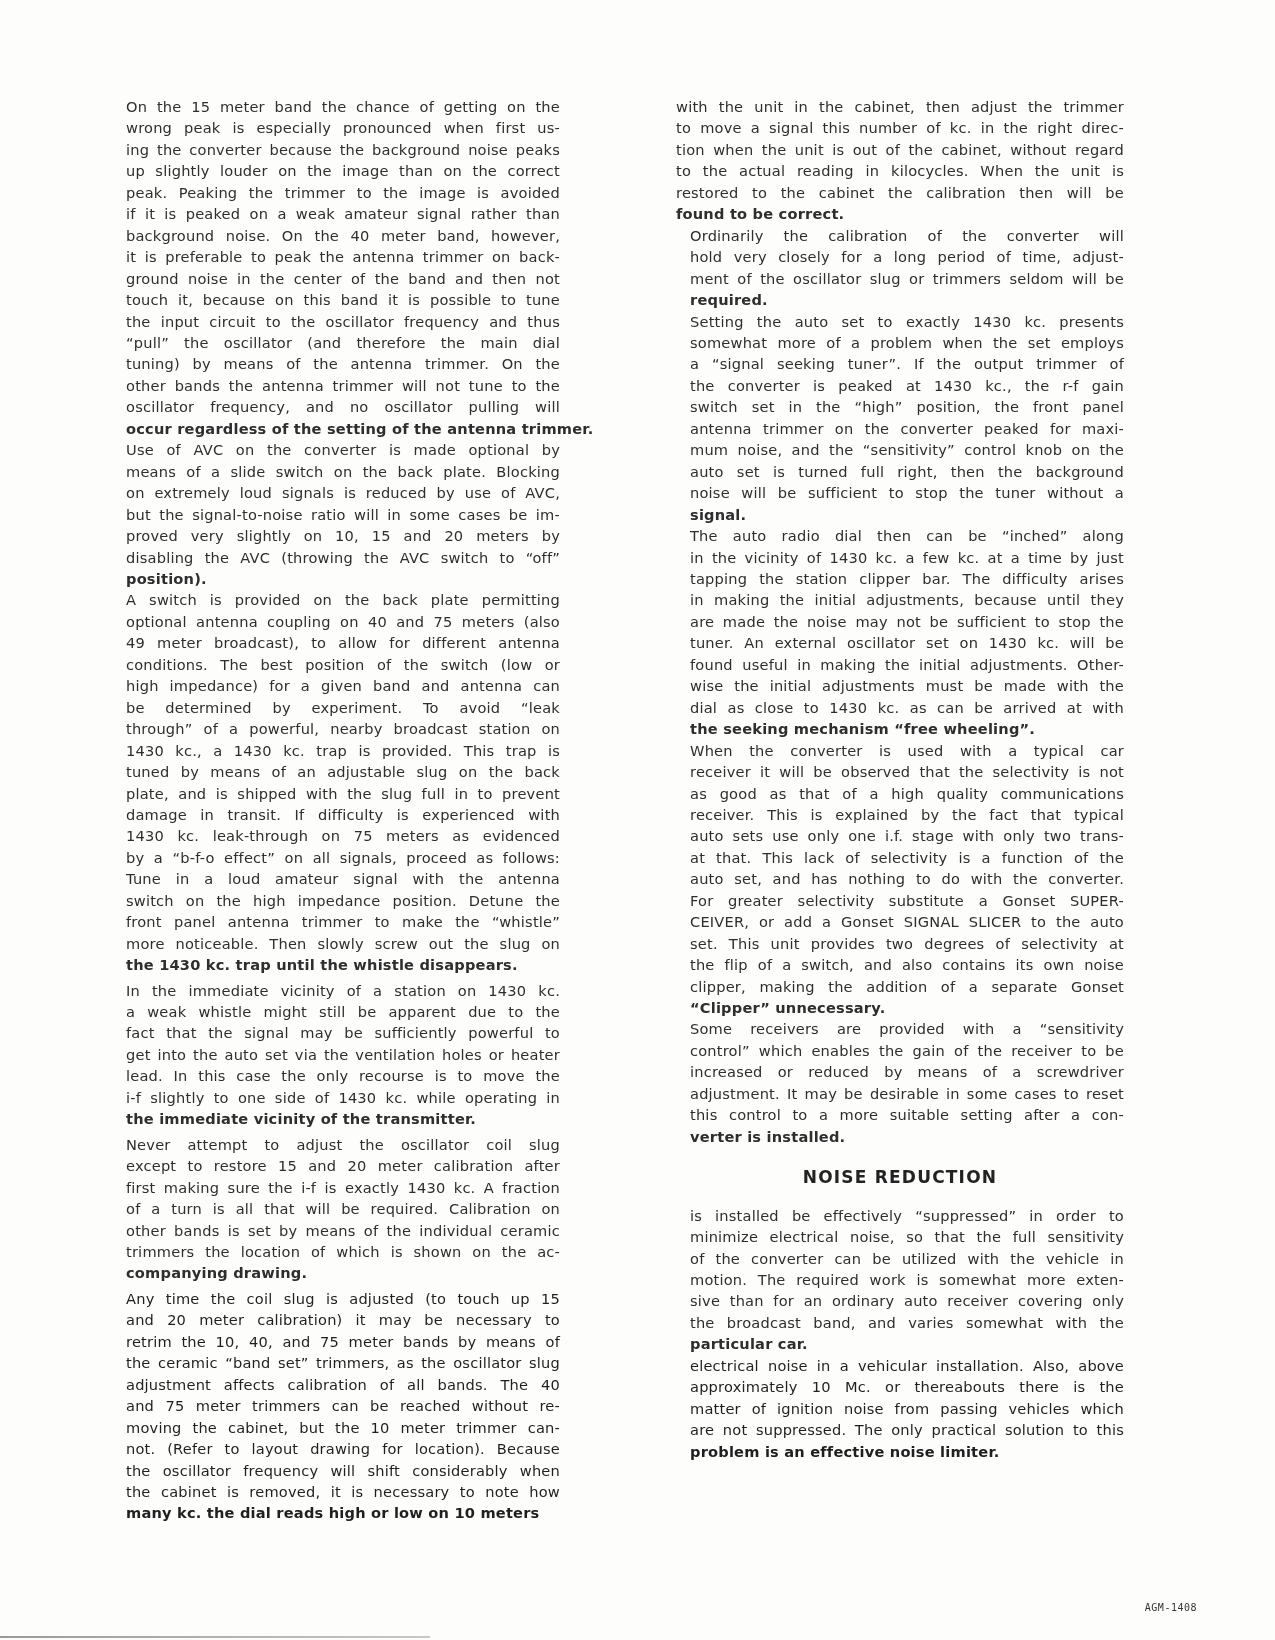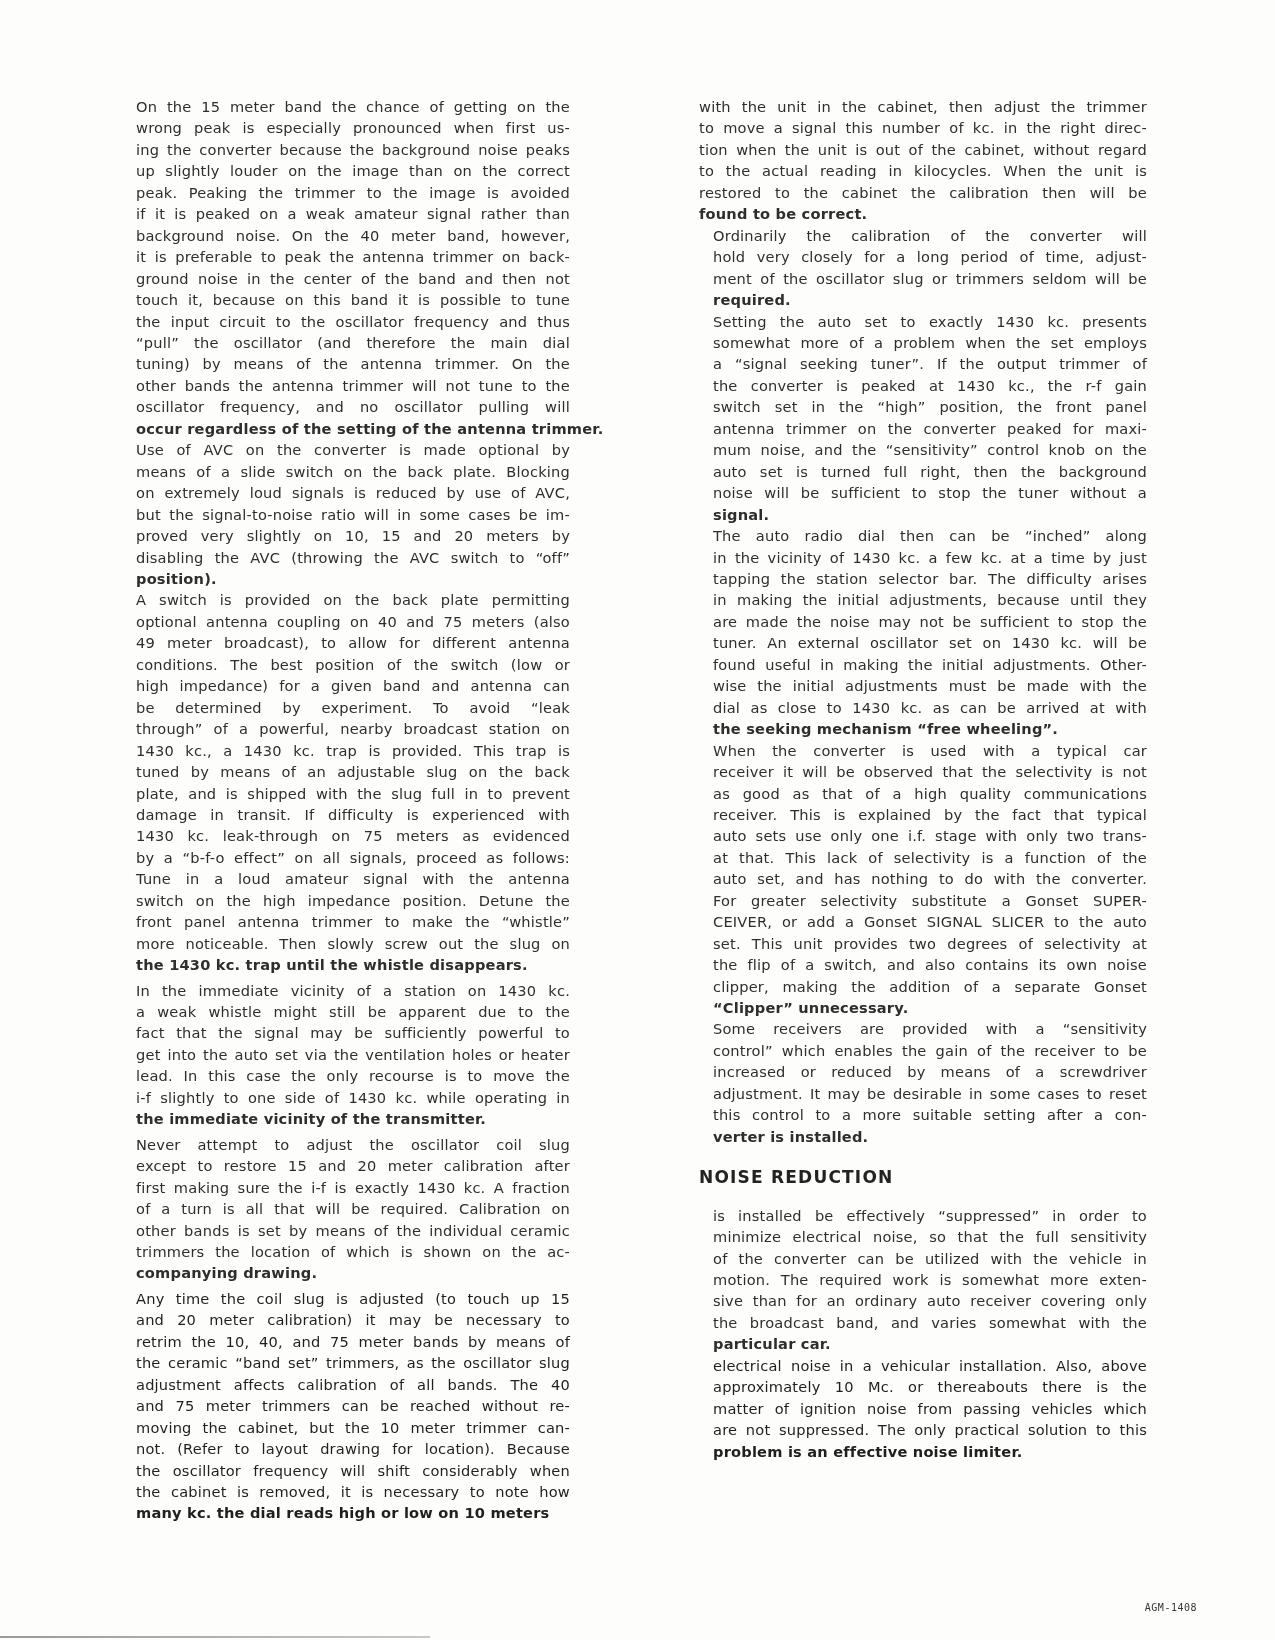--- a/index.html
+++ b/index.html
@@ -7,28 +7,28 @@
     .page {
       position: absolute; left: 0; top: 0; width: 1275px; height: 1640px;
       background: #fdfdfc; color: #2a2a2a;
       font-family: "DejaVu Sans", sans-serif;
     }
     .column {
       position: absolute; top: 96px; width: 448px;
       font-size: 14.6px; line-height: 21.45px; letter-spacing: 0.2px;
       text-align: justify; color: #2e2e2e;
     }
-    .col-left { left: 122px; }
-    .col-right { left: 699px; }
+    .col-left { left: 112px; }
+    .col-right { left: 676px; }
     .para { margin: 0; text-indent: 14px; }
     .para.gap { margin-top: 4px; }
     .line { display: block; text-align: justify; text-align-last: justify; white-space: nowrap; }
     .line.last { text-align-last: left; font-weight: bold; }
     .section-heading {
-      text-align: left; font-weight: bold; font-size: 17px; letter-spacing: 1.2px;
+      text-align: center; font-weight: bold; font-size: 17px; letter-spacing: 1.2px;
       margin: 20px 0 16px 0; color: #222;
     }
     .col-right .para.bold-ish, .col-left .para.bold-ish { color: #1f1f1f; }
     .footer-code {
       position: absolute; right: 78px; top: 1602px;
       font-family: "DejaVu Sans Mono", monospace; font-size: 10px; color: #333; letter-spacing: 0.5px;
     }
     .bottom-rule {
       position: absolute; left: 0; bottom: 2px; width: 430px; height: 2px;
       background: linear-gradient(to right, #9a9a9a, #c8c8c8);
@@ -143,21 +143,21 @@
         <span class="line">switch set in the “high” position, the front panel</span>
         <span class="line">antenna trimmer on the converter peaked for maxi-</span>
         <span class="line">mum noise, and the “sensitivity” control knob on the</span>
         <span class="line">auto set is turned full right, then the background</span>
         <span class="line">noise will be sufficient to stop the tuner without a</span>
         <span class="line last">signal.</span>
       </p>
     <p class="para">
         <span class="line">The auto radio dial then can be “inched” along</span>
         <span class="line">in the vicinity of 1430 kc. a few kc. at a time by just</span>
-        <span class="line">tapping the station selector bar. The difficulty arises</span>
+        <span class="line">tapping the station clipper bar. The difficulty arises</span>
         <span class="line">in making the initial adjustments, because until they</span>
         <span class="line">are made the noise may not be sufficient to stop the</span>
         <span class="line">tuner. An external oscillator set on 1430 kc. will be</span>
         <span class="line">found useful in making the initial adjustments. Other-</span>
         <span class="line">wise the initial adjustments must be made with the</span>
         <span class="line">dial as close to 1430 kc. as can be arrived at with</span>
         <span class="line last">the seeking mechanism “free wheeling”.</span>
       </p>
     <p class="para">
         <span class="line">When the converter is used with a typical car</span>

